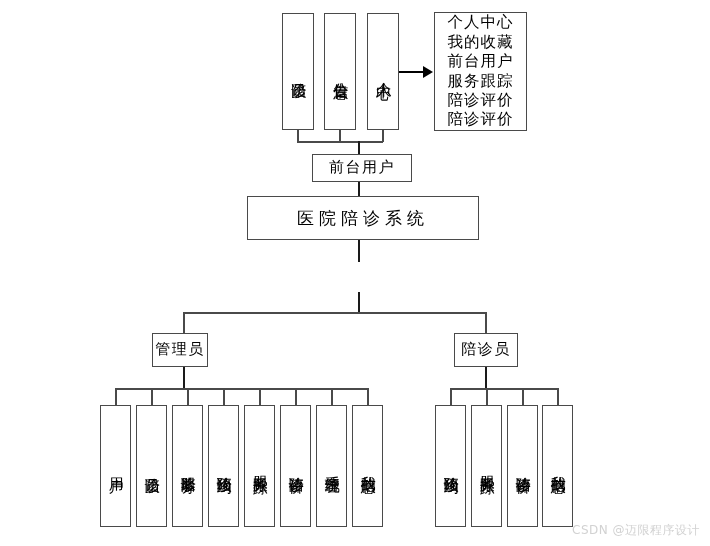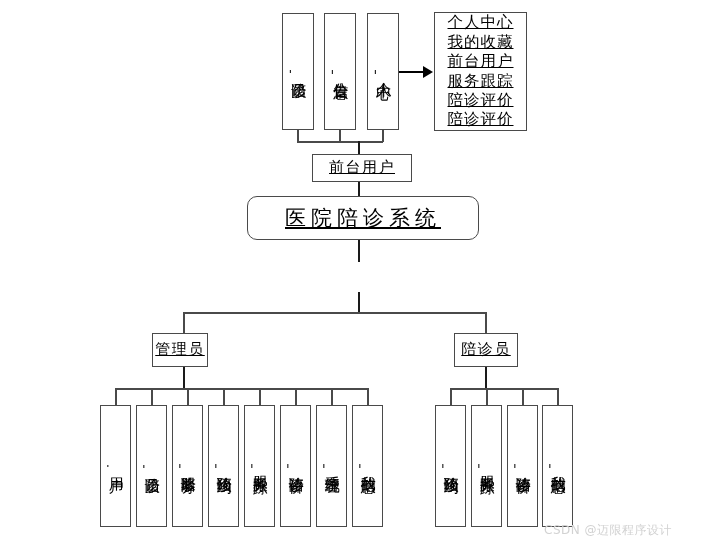--- a/index.html
+++ b/index.html
@@ -23,41 +23,39 @@
     box-sizing: border-box;
     border: 1.5px solid #4a4a4a;
     background: #ffffff;
     color: #000000;
     display: flex;
     align-items: center;
     justify-content: center;
     text-align: left;
     line-height: 1.18;
     z-index: 3;
-    text-decoration: underline;
   }
   
   .vbox {
     writing-mode: vertical-rl;
     text-orientation: upright;
     letter-spacing: 1px;
     font-size: 15px;
   }
   .vbox-top {
     font-size: 15px;
   }
   
   .hbox {
     font-size: 15px;
     letter-spacing: 1.5px;
   }
   .title-box {
-    font-size: 21px;
+    font-size: 17px;
     letter-spacing: 5px;
-    border-radius: 10px;
   }
   
   .detail-box {
     flex-direction: column;
     font-size: 15.5px;
     letter-spacing: 1px;
     line-height: 1.25;
     padding: 4px 6px;
   }
   .detail-box .line {
@@ -210,15 +208,15 @@
   <div class="box vbox" style="left:471px; top:405px; width:31px; height:122px;">
     <span>服务跟踪</span>
   </div>
   <div class="box vbox" style="left:507px; top:405px; width:31px; height:122px;">
     <span>陪诊评价</span>
   </div>
   <div class="box vbox" style="left:542px; top:405px; width:31px; height:122px;">
     <span>我的信息</span>
   </div>
 
-  <div class="watermark" style="left:544px; top:522px;">CSDN @迈限程序设计</div>
+  <div class="watermark" style="left:572px; top:522px;">CSDN @迈限程序设计</div>
 
 </div>
 
 </body></html>

